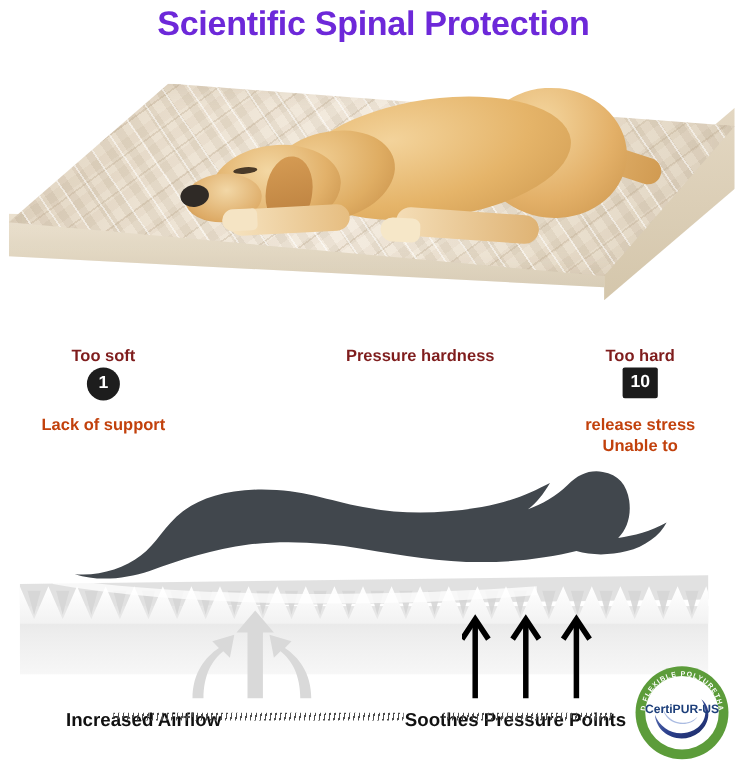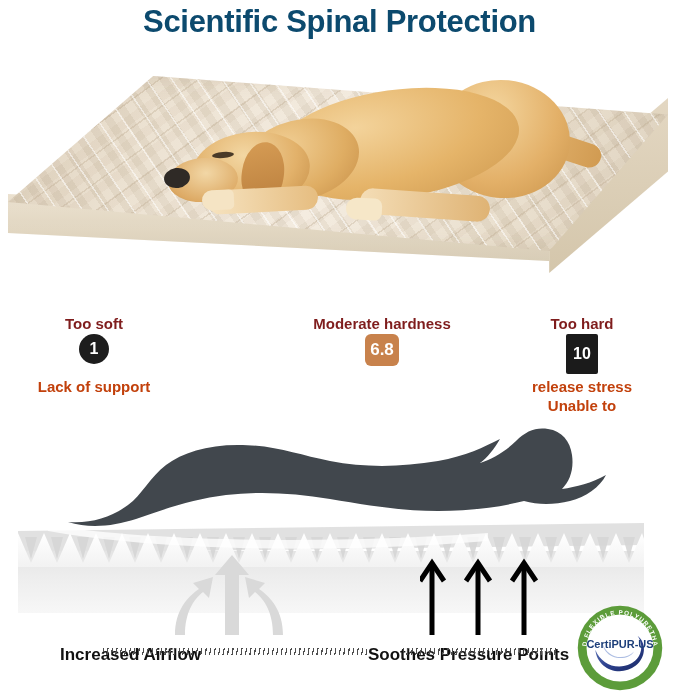--- a/index.html
+++ b/index.html
@@ -22,21 +22,21 @@
   
   .title {
     position: absolute;
     left: 0;
     top: 2px;
     width: 679px;
     text-align: center;
     font-size: 31px;
     font-weight: 700;
     letter-spacing: -0.3px;
-    color: #0c4a6e;
+    color: #6d28d9;
     line-height: 40px;
   }
 
   
   .hero {
     position: absolute;
     left: 0;
     top: 48px;
     width: 679px;
     height: 244px;
@@ -199,21 +199,21 @@
     background: #1d1d1d;
     font-size: 16px;
   }
   .badge.square-orange {
     width: 34px; height: 32px;
     border-radius: 6px;
     background: #c8824c;
     font-size: 17px;
   }
   .badge.square-dark {
-    width: 32px; height: 40px;
+    width: 32px; height: 28px;
     border-radius: 2px;
     background: #1b1b1b;
     font-size: 16px;
   }
   
   .connector {
     position: absolute;
     top: 348px;
     height: 7px;
     background-image: repeating-linear-gradient(100deg,
@@ -297,24 +297,21 @@
 
     <div class="scale-point sp-soft">
       <div class="sp-top">Too soft</div>
       <div class="badge-row">
         <span class="badge circle">1</span>
       </div>
       <div class="sp-bottom">Lack of support</div>
     </div>
 
     <div class="scale-point sp-mod">
-      <div class="sp-top">Moderate hardness</div>
-      <div class="badge-row">
-        <span class="badge square-orange">6.8</span>
-      </div>
+      <div class="sp-top">Pressure hardness</div>
     </div>
 
     <div class="scale-point sp-hard">
       <div class="sp-top">Too hard</div>
       <div class="badge-row">
         <span class="badge square-dark">10</span>
       </div>
       <div class="sp-bottom">
         <div>release stress</div>
         <div>Unable to</div>

